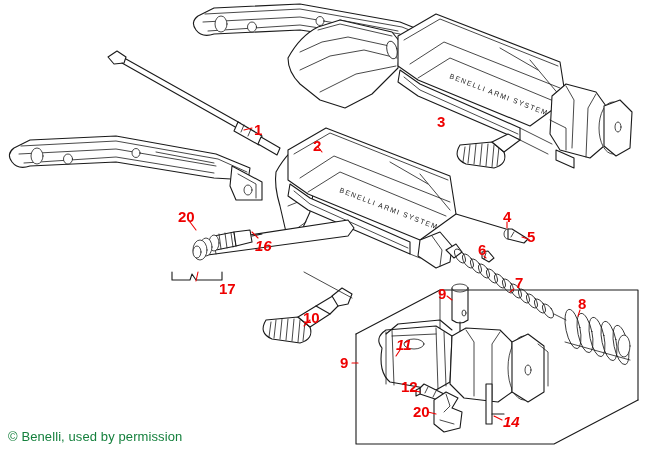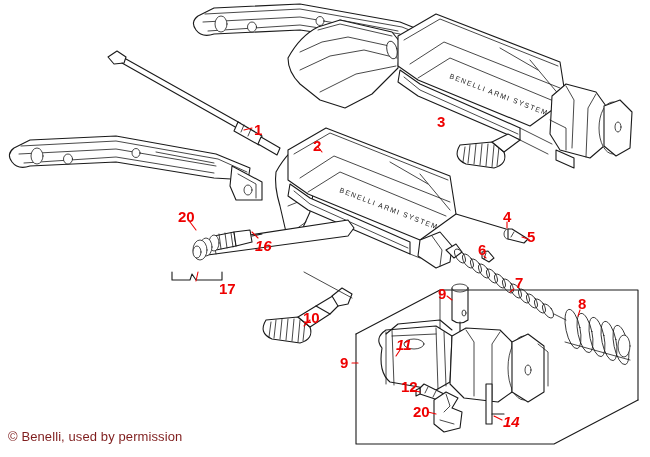--- a/index.html
+++ b/index.html
@@ -24,21 +24,21 @@
     line-height:1;
     letter-spacing:0px;
     white-space:nowrap;
     user-select:none;
   }
   #copyright{
     position:absolute;
     left:8px;top:429px;
     font-family:"Liberation Sans",sans-serif;
     font-size:13px;
-    color:#7f1d1d;
+    color:#15803d;
     letter-spacing:0.1px;
     white-space:nowrap;
   }
 </style>
 </head>
 <body>
 
 <div id="diagram-stage">
 
   <svg id="art" viewBox="0 0 650 457">

